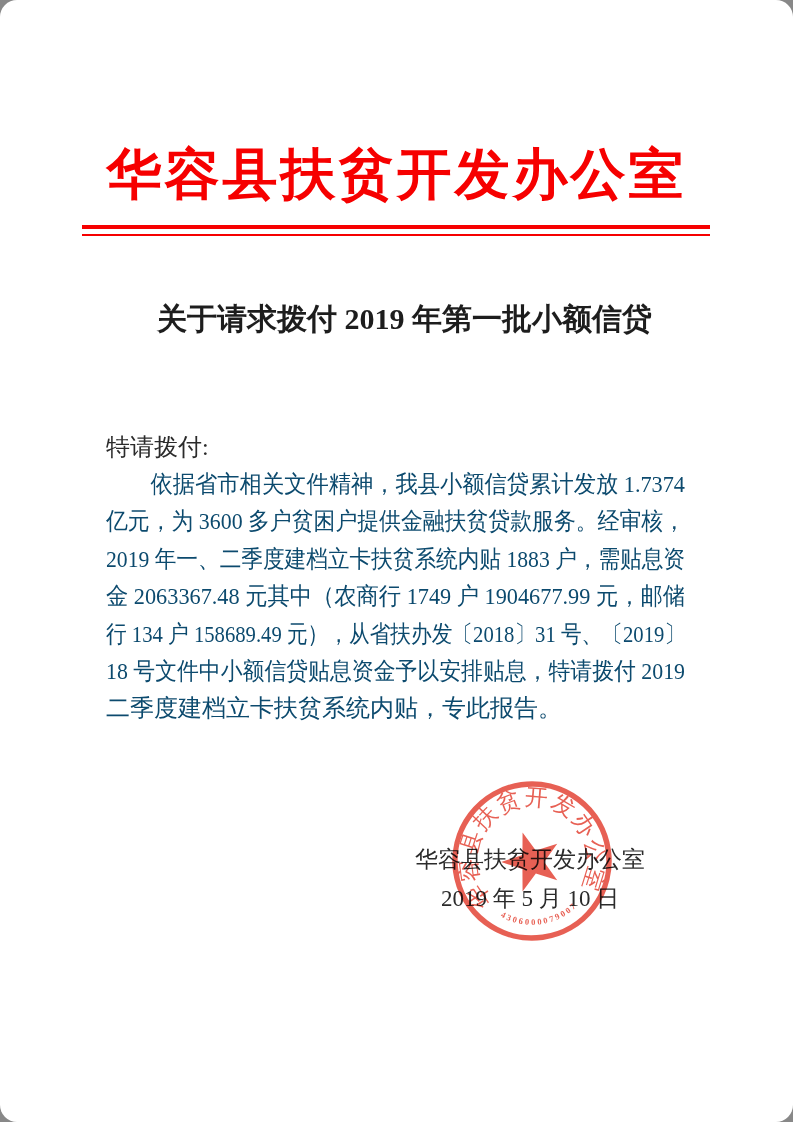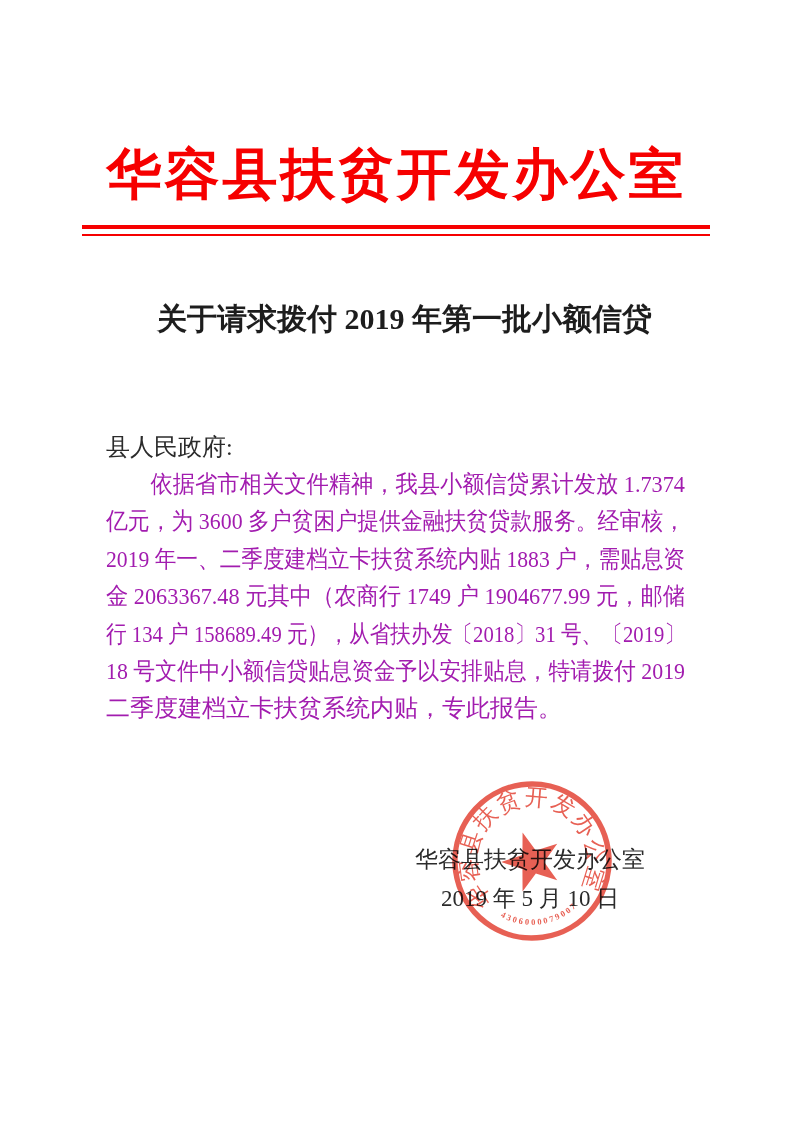--- a/index.html
+++ b/index.html
@@ -3,20 +3,21 @@
 <meta charset="utf-8">
 <style>
   html,body{margin:0;padding:0;background:#888;}
   .page{
     position:relative;
     width:793px;height:1122px;
     background:#ffffff;
     margin:0 auto;
     overflow:hidden;
     font-family:"Liberation Serif","DejaVu Serif",serif;
+    border-radius:17px;
   }
   
   .letterhead{
     position:absolute;top:145px;left:0;width:793px;
     text-align:center;
     font-size:55px;line-height:60px;
     font-weight:bold;
     letter-spacing:3px;
     color:#f60000;
     white-space:nowrap;
@@ -30,21 +31,21 @@
     font-weight:bold;font-size:30px;line-height:46px;
   }
   .doc-title div{white-space:nowrap;}
   
   .salutation{
     position:absolute;left:106px;top:431px;
     font-size:24px;color:#2b2b2b;white-space:nowrap;
   }
   .body-block{
     position:absolute;left:106px;top:466px;width:579px;
-    font-size:24px;color:#a21caf;
+    font-size:24px;color:#0c4a6e;
   }
   .jline{
     width:579px;height:37.4px;line-height:37.4px;
     white-space:nowrap;
     text-align:justify;text-align-last:justify;
     overflow:visible;
   }
   .jline.first{text-indent:48px;}
   .jline.last{text-align-last:left;}
   
@@ -69,21 +70,21 @@
 
   <div class="letterhead">华容县扶贫开发办公室</div>
 
   <div class="rule-thick"></div>
   <div class="rule-thin"></div>
 
   <div class="doc-title">
     <div>关于请求拨付 2019 年第一批小额信贷</div>
   </div>
 
-  <div class="salutation">县人民政府:</div>
+  <div class="salutation">特请拨付:</div>
 
   <div class="body-block">
     <div class="jline first" style="transform-origin: 0px 50%; transform: scaleX(0.927885); text-align-last: left;">依据省市相关文件精神，我县小额信贷累计发放 1.7374</div>
     <div class="jline" style="transform-origin: 0px 50%; transform: scaleX(0.910377); text-align-last: left;">亿元，为 3600 多户贫困户提供金融扶贫贷款服务。经审核，</div>
     <div class="jline" style="transform-origin: 0px 50%; transform: scaleX(0.901869); text-align-last: left;">2019 年一、二季度建档立卡扶贫系统内贴 1883 户，需贴息资</div>
     <div class="jline" style="transform-origin: 0px 50%; transform: scaleX(0.927885); text-align-last: left;">金 2063367.48 元其中（农商行 1749 户 1904677.99 元，邮储</div>
     <div class="jline" style="transform-origin: 0px 50%; transform: scaleX(0.861607); text-align-last: left;">行 134 户 158689.49 元），从省扶办发〔2018〕31 号、〔2019〕</div>
     <div class="jline" style="transform-origin: 0px 50%; transform: scaleX(0.910377); text-align-last: left;">18 号文件中小额信贷贴息资金予以安排贴息，特请拨付 2019</div>
     <div class="jline last">二季度建档立卡扶贫系统内贴，专此报告。</div>
   </div>

